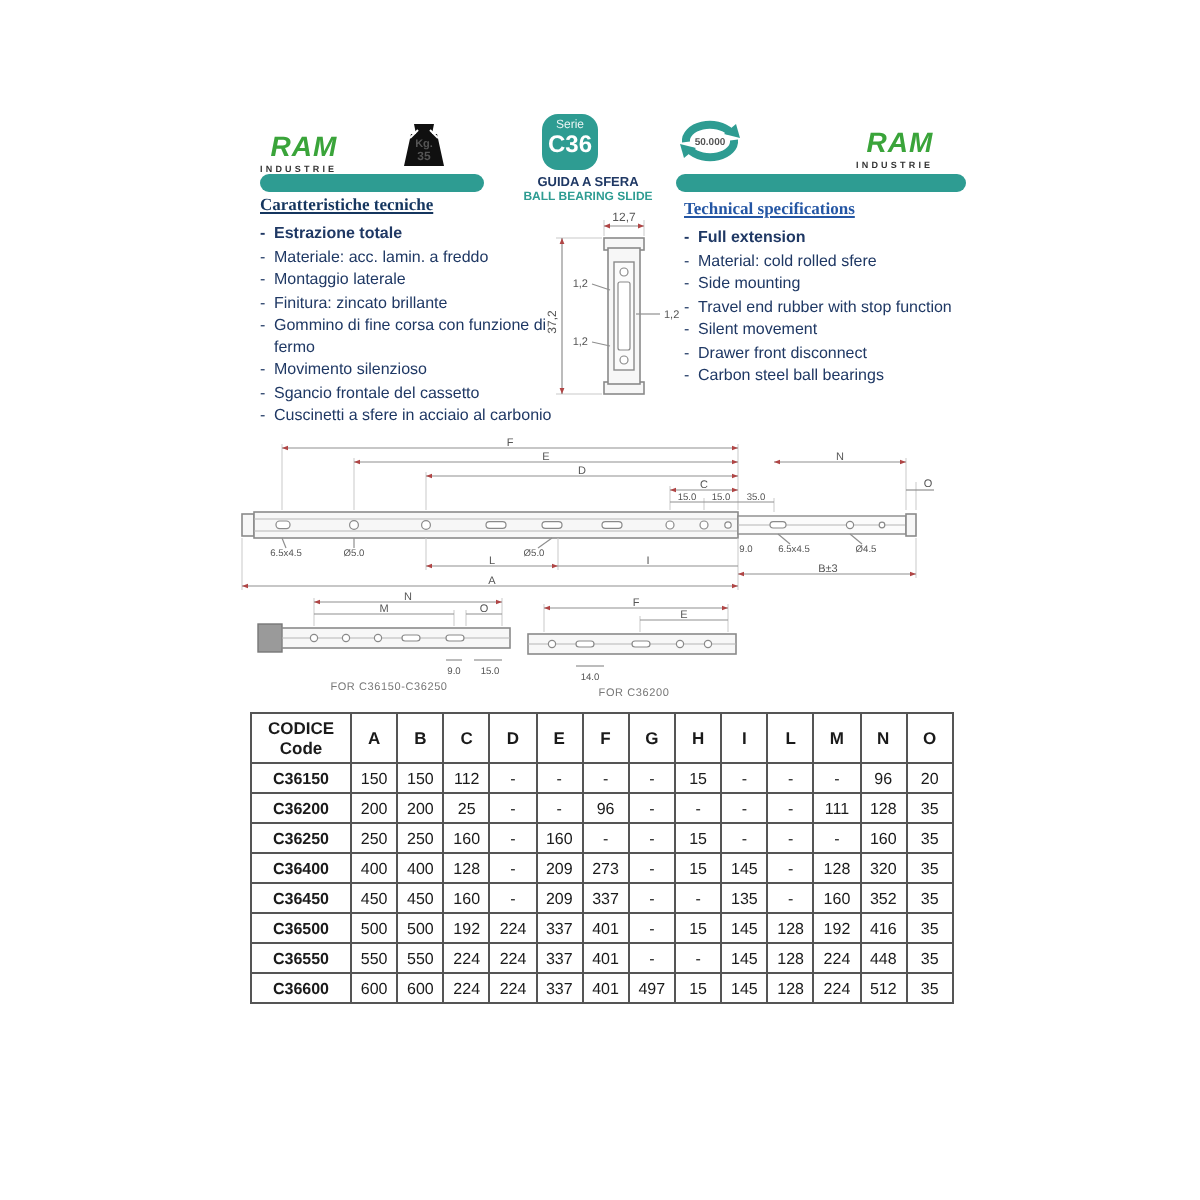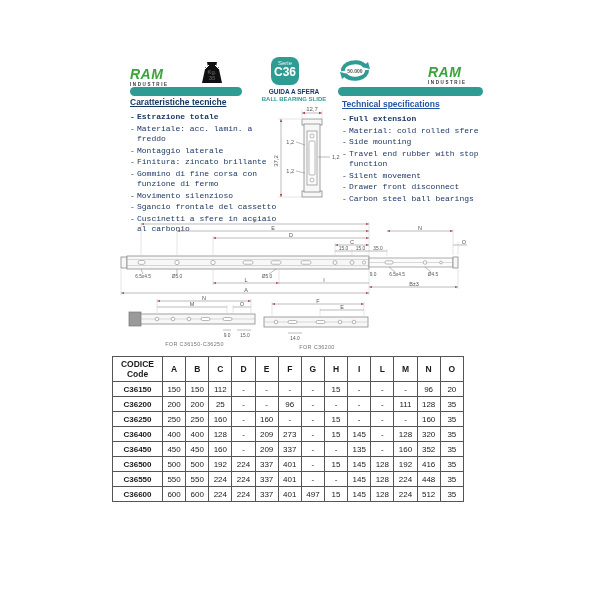--- a/index.html
+++ b/index.html
@@ -5,21 +5,21 @@
   :root{
     --teal:#2e9c92; --green:#3aa43a; --navy:#1f3864; --hblue:#2456a4;
     --line:#9a9a9a; --dim:#8f8f8f; --red:#b04545; --txt:#444;
   }
   *{margin:0;padding:0;box-sizing:border-box;}
   html,body{background:#fff;}
   body{font-family:"Liberation Sans",sans-serif;}
   .page{position:relative;width:600px;height:600px;background:#fff;overflow:hidden;}
 
   
-  .brand{position:absolute;line-height:1;}
+  .brand{position:absolute;line-height:1;text-align:right;}
   .brand .ram{font-size:14px;font-weight:900;color:var(--green);letter-spacing:.5px;font-style:italic;}
   .brand .industrie{display:block;font-size:4.5px;letter-spacing:1.6px;color:#333;margin-top:1px;font-weight:700;}
   .brand-left{left:130px;top:66px;}
   .brand-right{left:428px;top:64px;}
 
   .teal-bar{position:absolute;height:9px;border-radius:5px;background:var(--teal);}
   .bar-left{left:130px;top:87px;width:112px;}
   .bar-right{left:338px;top:87px;width:145px;}
 
   .weight-badge{position:absolute;left:197px;top:59px;}
@@ -31,24 +31,24 @@
   .series-badge .lbl{font-size:6px;display:block;opacity:.9;}
   .series-badge .code{font-size:12px;font-weight:700;display:block;line-height:1.1;}
   .series-sub{position:absolute;left:244px;top:88px;width:100px;text-align:center;}
   .series-sub .it{font-size:6.5px;font-weight:700;color:var(--navy);display:block;}
   .series-sub .en{font-size:6px;font-weight:700;color:var(--teal);display:block;margin-top:1px;}
 
   
   .spec-col{position:absolute;width:148px;}
   .spec-col.left{left:130px;top:97px;}
   .spec-col.right{left:342px;top:99px;}
-  .spec-col h3{font-size:8.5px;font-weight:700;text-decoration:underline;margin-bottom:5px;}
+  .spec-col h3{font-size:8.5px;font-weight:700;text-decoration:underline;margin-bottom:5px;font-family:Liberation Serif, serif;}
   .spec-col.left h3{color:#15365f;}
   .spec-col.right h3{color:var(--hblue);}
-  .spec-list{list-style:none;font-family:Liberation Mono, monospace;}
+  .spec-list{list-style:none;}
   .spec-list li{position:relative;font-size:8px;color:var(--navy);line-height:1.32;padding-left:7px;margin-bottom:1px;}
   .spec-list li::before{content:"-";position:absolute;left:0;color:var(--navy);}
   .spec-list li:first-child{font-weight:700;}
 
   
   .cross-section{position:absolute;left:252px;top:105px;}
   .main-drawing{position:absolute;left:119px;top:219px;}
   .detail-1{position:absolute;left:127px;top:296px;text-align:center;}
   .detail-2{position:absolute;left:262px;top:299px;text-align:center;}
   .detail-caption{font-size:5.5px;color:#777;margin-top:1px;letter-spacing:.3px;}
@@ -57,21 +57,21 @@
   svg text{font-family:"Liberation Sans",sans-serif;fill:#555;}
   .dl{stroke:var(--dim);stroke-width:.6;}
   .ext{stroke:#c9c9c9;stroke-width:.5;}
   .arr{fill:var(--red);}
   .rail{fill:#f7f7f7;stroke:#8a8a8a;stroke-width:.8;}
   .rail2{fill:#fbfbfb;stroke:#8a8a8a;stroke-width:.7;}
   .hole{fill:#fff;stroke:#8a8a8a;stroke-width:.6;}
   .inner{stroke:#b5b5b5;stroke-width:.5;fill:none;}
 
   
-  .dim-table{position:absolute;left:112px;top:356px;border-collapse:collapse;table-layout:fixed;width:352px;}
+  .dim-table{position:absolute;left:125px;top:356px;border-collapse:collapse;table-layout:fixed;width:352px;}
   .dim-table th,.dim-table td{border:1px solid #555;text-align:center;vertical-align:middle;
     font-size:8px;color:#1a1a1a;height:15px;padding:0;}
   .dim-table thead th{font-weight:700;height:25px;font-size:8.5px;}
   .dim-table col.c-code{width:50px;}
   .dim-table .code-cell{font-weight:700;font-size:8px;}
   .dim-table thead .two-line span{display:block;line-height:1.2;}
 </style>
 </head>
 <body>
 

